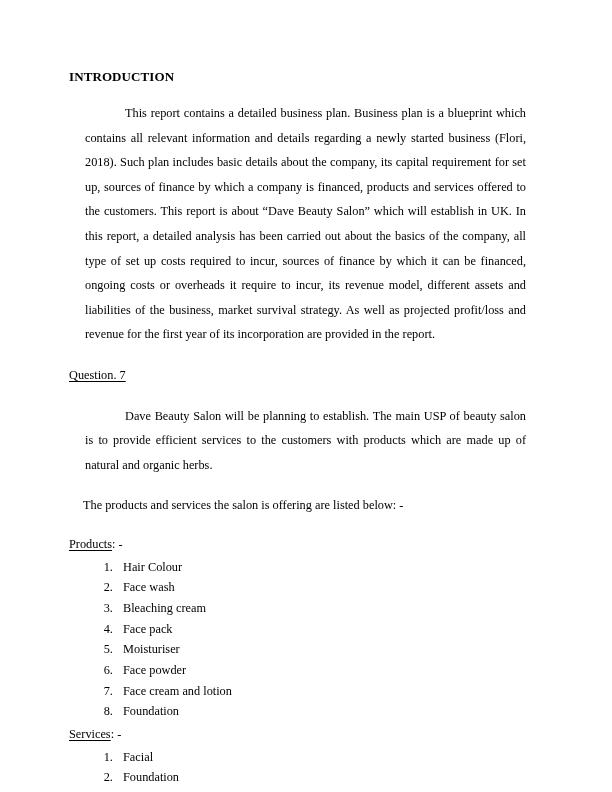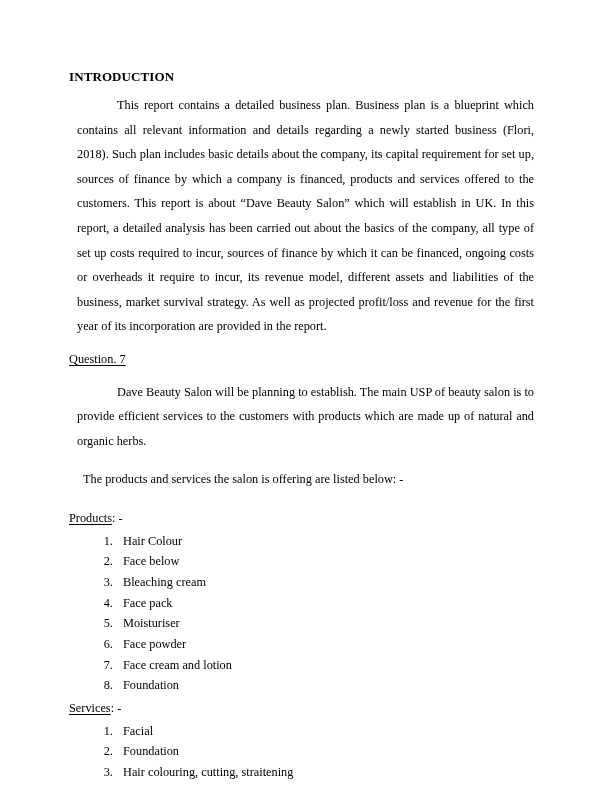--- a/index.html
+++ b/index.html
@@ -37,21 +37,21 @@
   .heading-intro {
     margin-bottom: 9px;
   }
   .heading-main {
     margin-top: 14px;
     margin-bottom: 10px;
   }
   p.para {
     font-size: 12.3px;
     line-height: 24.6px;
-    margin: 8px;
+    margin: 16px;
     padding: 0;
     text-align: justify;
     text-justify: inter-word;
   }
   p.indent {
     text-indent: 40px;
   }
   .subheading {
     font-size: 12.3px;
     line-height: 24.6px;
@@ -102,21 +102,21 @@
     <p class="para indent">Dave Beauty Salon will be planning to establish. The main USP of beauty salon is to provide efficient services to the customers with products which are made up of natural and organic herbs.</p>
 
     <p class="lead-line">The products and services the salon is offering are listed below: -</p>
 
     <div class="subheading">
       <span class="u">Products</span><span>: -</span>
     </div>
 
     <ol class="numlist">
       <li>Hair Colour</li>
-      <li>Face below</li>
+      <li>Face wash</li>
       <li>Bleaching cream</li>
       <li>Face pack</li>
       <li>Moisturiser</li>
       <li>Face powder</li>
       <li>Face cream and lotion</li>
       <li>Foundation</li>
     </ol>
 
     <div class="subheading">
       <span class="u">Services</span><span>: -</span>

